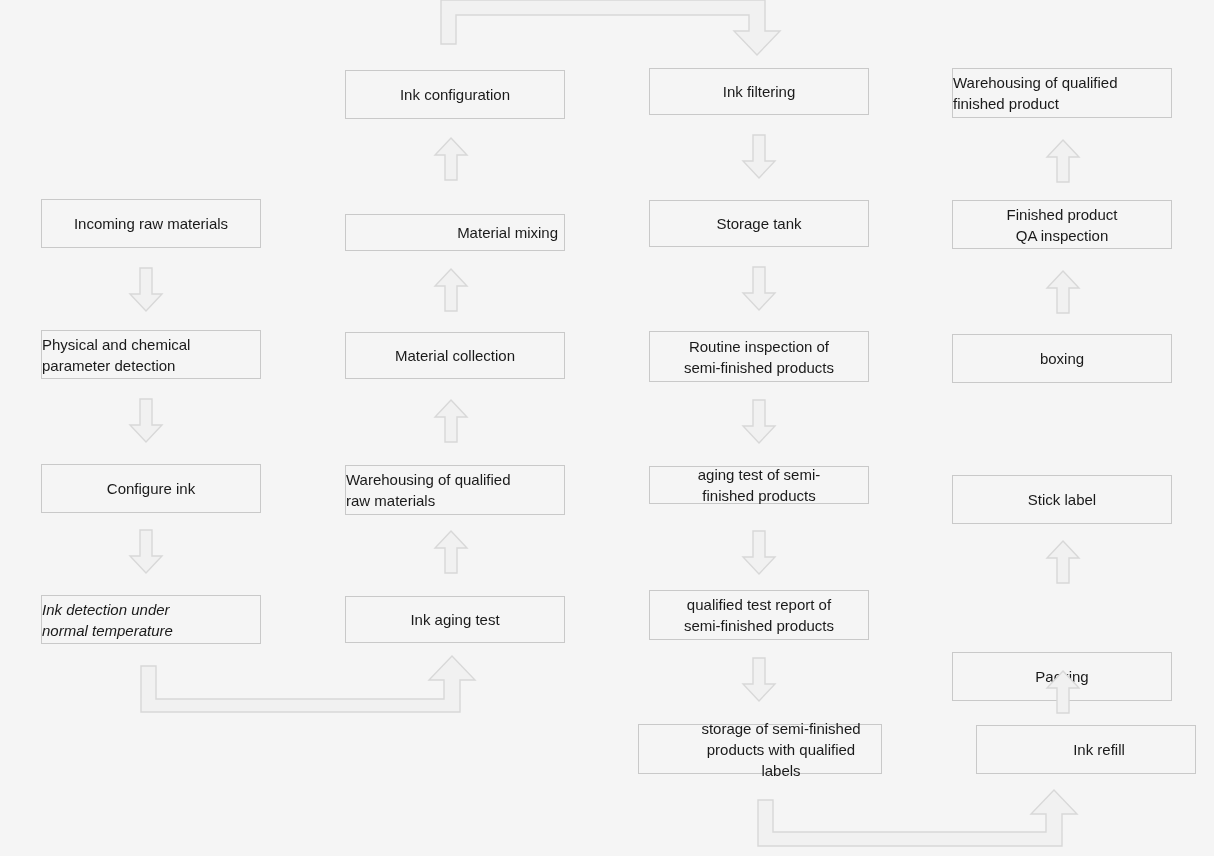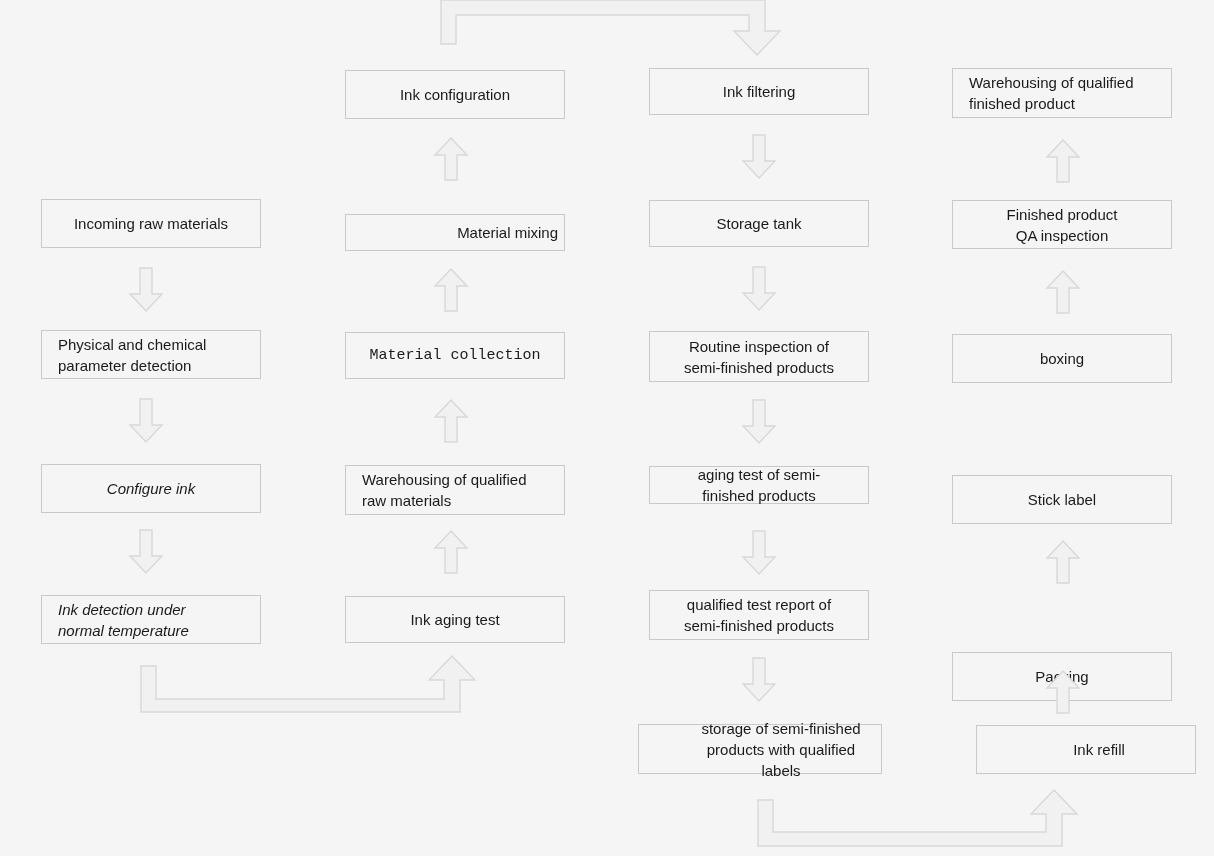--- a/index.html
+++ b/index.html
@@ -29,21 +29,21 @@
     line-height: 21px;
     display: flex;
     align-items: center;
     justify-content: center;
     text-align: center;
     padding: 2px 6px;
   }
   .node.left-align {
     justify-content: flex-start;
     text-align: left;
-    padding-left: 16px;
+    padding-left: 0;
   }
   .node .label {
     display: block;
     white-space: pre-line;
   }
   
   .arrow {
     position: absolute;
     pointer-events: none;
   }
@@ -76,21 +76,21 @@
     <span class="label">Physical and chemical
 parameter detection</span>
   </div>
 
   <div class="arrow" style="left:129px; top:399px; width:34px; height:44px;">
     <svg width="34" height="44" viewBox="0 0 34 44">
       <polygon points="11,0 23,0 23,26 33,26 17,43 1,26 11,26" fill="#f1f1f1" stroke="#d8d8d8" stroke-width="1.4"></polygon>
     </svg>
   </div>
 
-  <div class="node" style="left:41px; top:464px; width:220px; height:49px;font-style:italic;">
+  <div class="node" style="left:41px; top:464px; width:220px; height:49px;">
     <span class="label">Configure ink</span>
   </div>
 
   <div class="arrow" style="left:129px; top:530px; width:34px; height:44px;">
     <svg width="34" height="44" viewBox="0 0 34 44">
       <polygon points="11,0 23,0 23,26 33,26 17,43 1,26 11,26" fill="#f1f1f1" stroke="#d8d8d8" stroke-width="1.4"></polygon>
     </svg>
   </div>
 
   <div class="node left-align" style="left:41px; top:595px; width:220px; height:49px;font-style:italic;">
@@ -117,21 +117,21 @@
   <div class="node" style="left:345px; top:214px; width:220px; height:37px;justify-content:flex-end;">
     <span class="label">Material mixing</span>
   </div>
 
   <div class="arrow" style="left:434px; top:268px; width:34px; height:44px;">
     <svg width="34" height="44" viewBox="0 0 34 44">
       <polygon points="17,1 33,18 23,18 23,43 11,43 11,18 1,18" fill="#f1f1f1" stroke="#d8d8d8" stroke-width="1.4"></polygon>
     </svg>
   </div>
 
-  <div class="node" style="left:345px; top:332px; width:220px; height:47px;font-family:Liberation Mono, monospace;">
+  <div class="node" style="left:345px; top:332px; width:220px; height:47px;">
     <span class="label">Material collection</span>
   </div>
 
   <div class="arrow" style="left:434px; top:399px; width:34px; height:44px;">
     <svg width="34" height="44" viewBox="0 0 34 44">
       <polygon points="17,1 33,18 23,18 23,43 11,43 11,18 1,18" fill="#f1f1f1" stroke="#d8d8d8" stroke-width="1.4"></polygon>
     </svg>
   </div>
 
   <div class="node left-align" style="left:345px; top:465px; width:220px; height:50px;">

